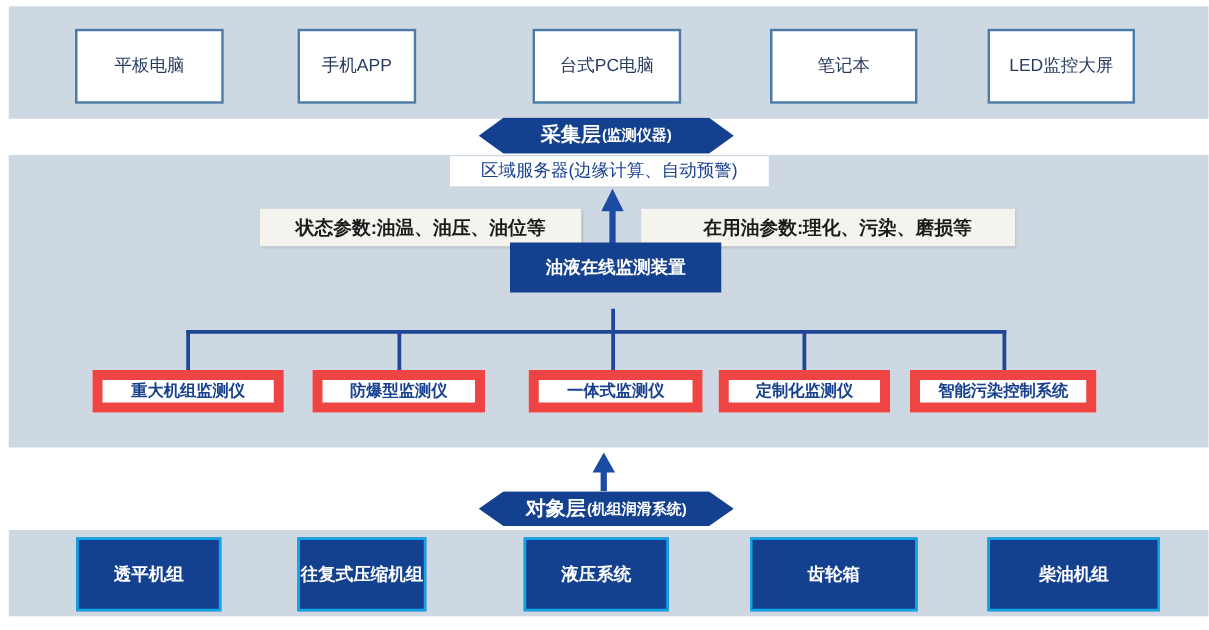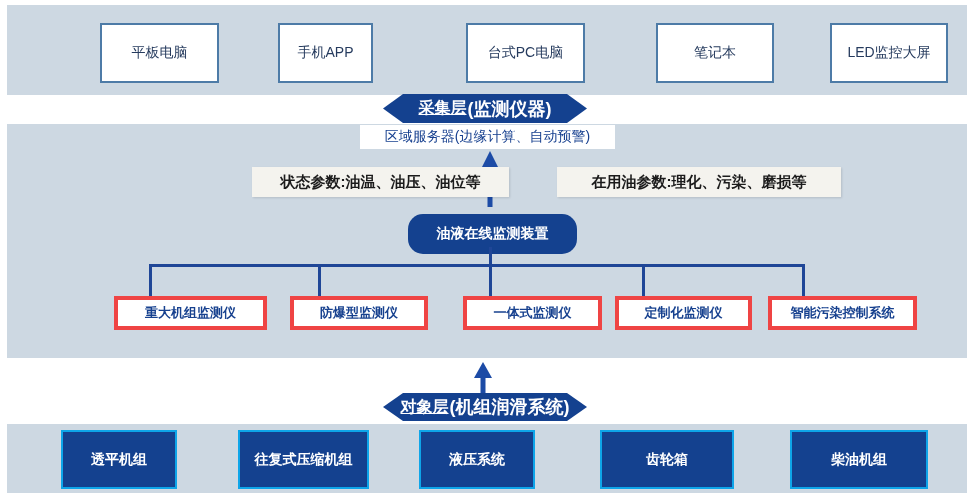--- a/index.html
+++ b/index.html
@@ -7,58 +7,57 @@
     position:relative;width:967px;height:504px;background:#ffffff;overflow:hidden;
     font-family:"Liberation Sans","DejaVu Sans",sans-serif;
   }
   .band{position:absolute;left:7px;width:960px;background:#cdd8e2;}
   .band1{top:5px;height:90px;}
   .band2{top:124px;height:234px;}
   .band3{top:424px;height:69px;}
 
   .wbox{
     position:absolute;display:flex;align-items:center;justify-content:center;
-    background:#ffffff;box-sizing:border-box;text-align:center;margin-left:40px;
+    background:#ffffff;box-sizing:border-box;text-align:center;
   }
   .top-box{
     top:23px;height:60px;border:2px solid #4d7ba7;
     color:#263b5e;font-size:14px;font-weight:500;
   }
   .inst-box{
-    top:296px;height:34px;border:4px solid #ef4444;
+    top:296px;height:34px;border:8px solid #ef4444;
     color:#17418f;font-size:13px;font-weight:700;
   }
   .dark-box{
     position:absolute;top:430px;height:59px;display:flex;align-items:center;justify-content:center;
     background:#14418f;border:2px solid #0ea5e9;box-sizing:border-box;
     color:#ffffff;font-size:14px;font-weight:700;text-align:center;
   }
   .banner{
     position:absolute;display:flex;align-items:center;justify-content:center;gap:1px;
     background:#14418f;color:#ffffff;font-weight:700;
     clip-path:polygon(0 50%, 20px 0, calc(100% - 20px) 0, 100% 50%, calc(100% - 20px) 100%, 20px 100%);
   }
-  .banner .t{font-size:16px;text-decoration:underline;}
-  .banner .s{font-size:18px;}
+  .banner .t{font-size:16px;}
+  .banner .s{font-size:12px;}
   .server-box{
     position:absolute;left:360px;top:125px;width:255px;height:24px;
     background:#ffffff;display:flex;align-items:center;justify-content:center;
     color:#17408f;font-size:14px;font-weight:400;
   }
   .param-label{
     position:absolute;top:167px;height:30px;background:#f4f3ee;
     display:flex;align-items:center;justify-content:center;
     color:#1b1b1b;font-size:15px;font-weight:700;
     box-shadow:1px 1px 2px rgba(0,0,0,0.12);
-    margin-left:44px;
   }
   .monitor-box{
-    position:absolute;left:408px;top:214px;width:169px;height:40px;
+    position:absolute;left:408px;top:194px;width:169px;height:40px;
     background:#14418f;display:flex;align-items:center;justify-content:center;
-    color:#ffffff;font-size:14px;font-weight:700;border-radius:15px;
+    color:#ffffff;font-size:14px;font-weight:700;
   }
   .line{position:absolute;background:#1f4697;}
   .arrow{position:absolute;}
 </style>
 </head>
 <body>
 
 <div class="canvas">
 
   <div class="band band1"></div>
@@ -77,21 +76,21 @@
   </div>
 
   <div class="server-box">区域服务器(边缘计算、自动预警)</div>
 
   <svg class="arrow" style="left:481px;top:151px;" width="18" height="56" viewBox="0 0 18 56">
     <polygon points="9,0 18,18 0,18" fill="#1c4ba6"></polygon>
     <rect x="6.5" y="16" width="5" height="40" fill="#1c4ba6"></rect>
   </svg>
 
   <div class="param-label" style="left:208px;width:257px;">状态参数:油温、油压、油位等</div>
-  <div class="param-label" style="left:513px;width:284px;">在用油参数:理化、污染、磨损等</div>
+  <div class="param-label" style="left:513px;width:284px;padding-left:15px;">在用油参数:理化、污染、磨损等</div>
 
   <div class="monitor-box">油液在线监测装置</div>
 
   <div>
     <div class="line" style="left:489px;top:247px;width:3px;height:17px;"></div>
     <div class="line" style="left:149px;top:264px;width:656px;height:3px;"></div>
     <div class="line" style="left:149px;top:264px;width:3px;height:33px;"></div>
     <div class="line" style="left:318px;top:264px;width:3px;height:33px;"></div>
     <div class="line" style="left:489px;top:264px;width:3px;height:33px;"></div>
     <div class="line" style="left:642px;top:264px;width:3px;height:33px;"></div>
@@ -108,18 +107,18 @@
     <polygon points="9,0 18,16 0,16" fill="#1c4ba6"></polygon>
     <rect x="6.5" y="14" width="5" height="17" fill="#1c4ba6"></rect>
   </svg>
 
   <div class="banner" style="left:383px;top:393px;width:204px;height:28px;">
     <span class="t">对象层</span>
     <span class="s">(机组润滑系统)</span>
   </div>
 
   <div class="dark-box" style="left:61px;width:116px;">透平机组</div>
-  <div class="dark-box" style="left:238px;width:131px;">往复式压缩机组</div>
+  <div class="dark-box" style="left:238px;width:103px;">往复式压缩机组</div>
   <div class="dark-box" style="left:419px;width:116px;">液压系统</div>
   <div class="dark-box" style="left:600px;width:134px;">齿轮箱</div>
   <div class="dark-box" style="left:790px;width:138px;">柴油机组</div>
 
 </div>
 
 </body></html>

